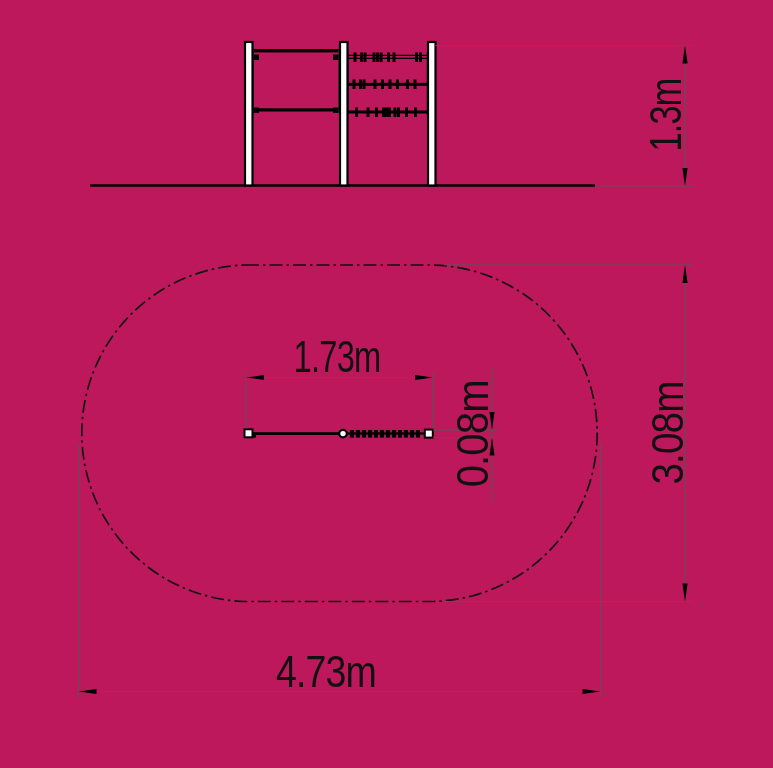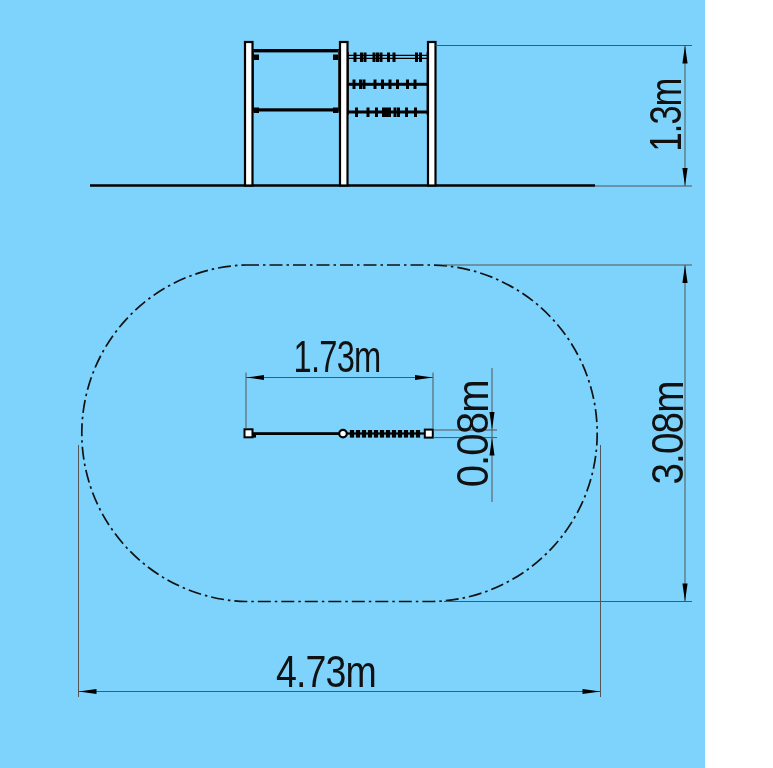--- a/index.html
+++ b/index.html
@@ -1,21 +1,21 @@
 <!DOCTYPE html>
 <html><head>
 <meta charset="utf-8">
 <style>
   html, body { margin: 0; padding: 0; }
   body { background: #ffffff; font-family: "Liberation Sans", sans-serif; }
   .canvas {
     position: relative;
-    width: 705px;
+    width: 773px;
     height: 768px;
-    background: #7dd3fc;
+    background: #be185d;
     overflow: hidden;
   }
   svg { display: block; }
   text.dim-label {
     font-family: "Liberation Sans", sans-serif;
     font-size: 44px;
     fill: #111111;
     letter-spacing: -1px;
   }
 </style>

